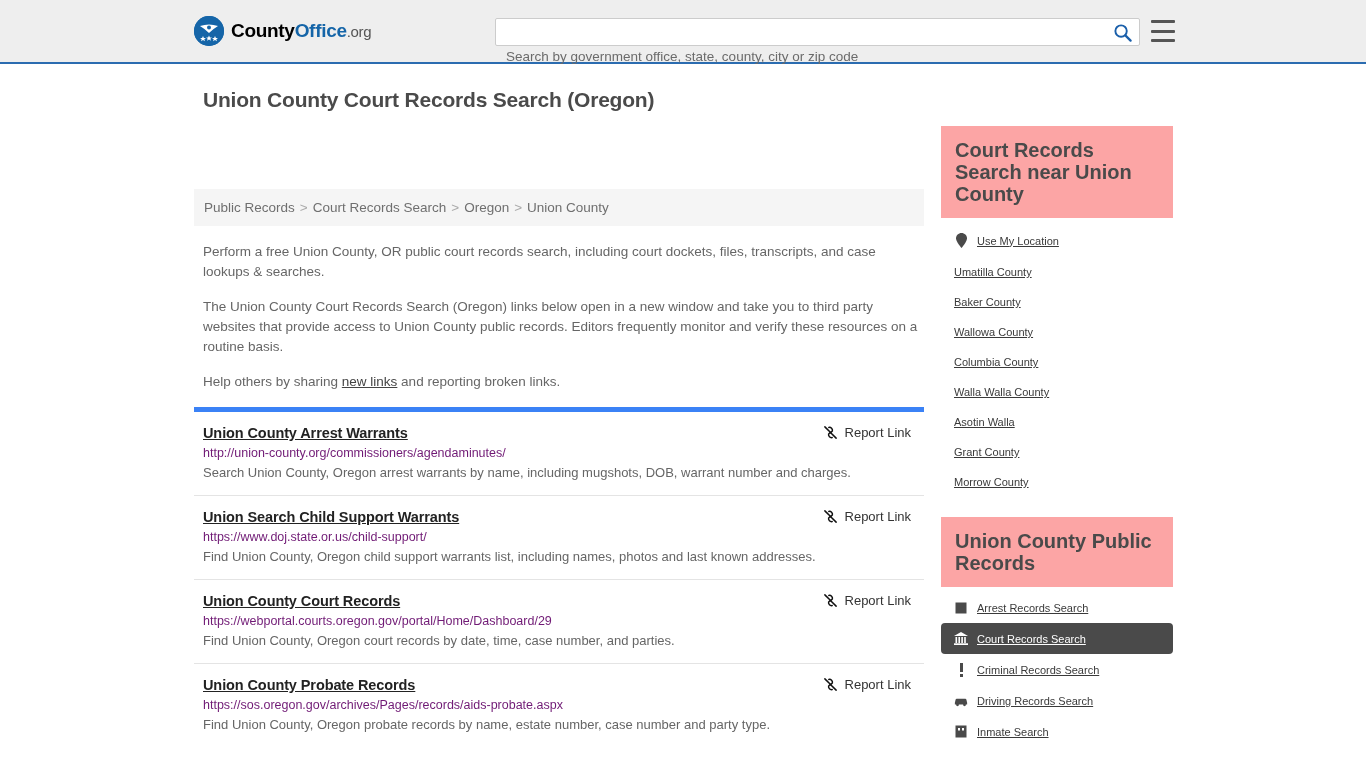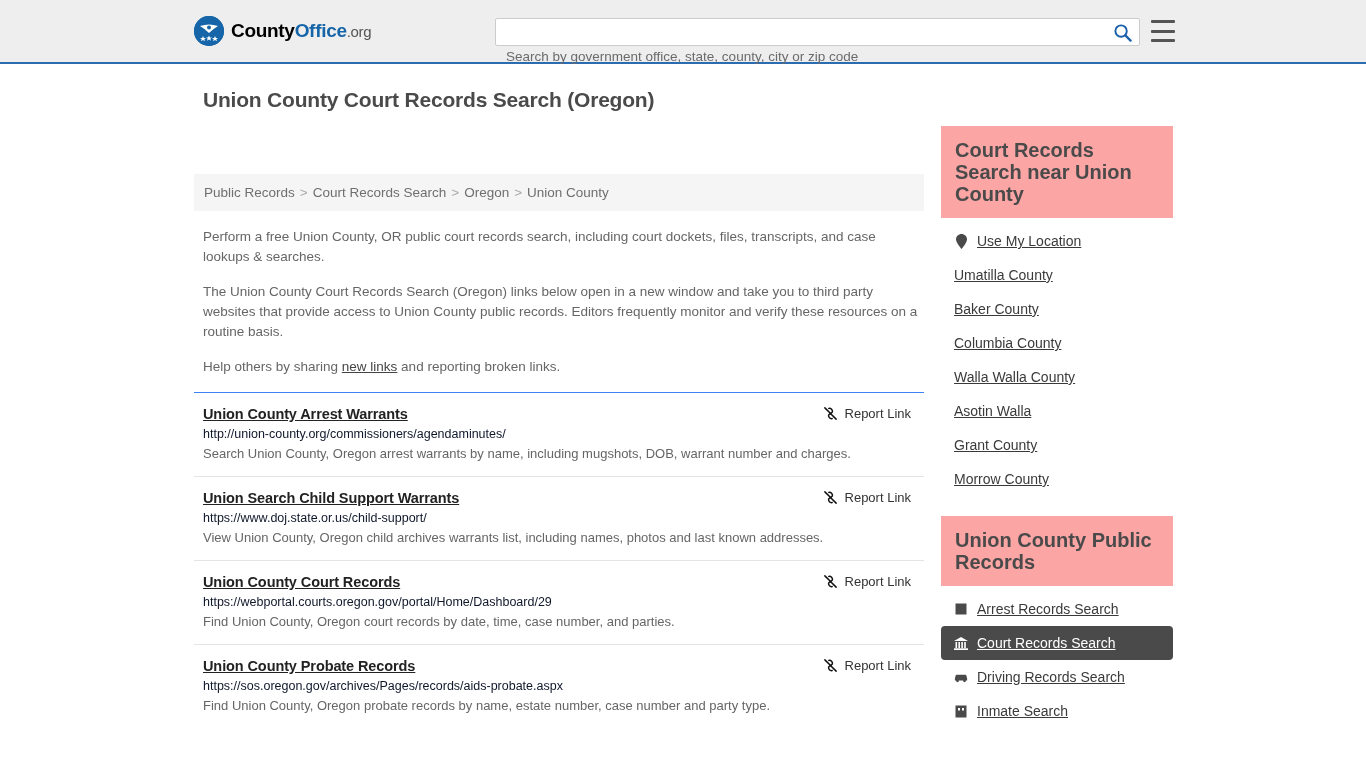--- a/index.html
+++ b/index.html
@@ -138,21 +138,21 @@
     color: #444444;
     text-decoration: underline;
   }
 
   
   .results { margin-top: 9px; }
   .result {
     border-top: 1px solid #e4e4e4;
     padding: 13px 0 12px 9px;
   }
-  .result:first-child { border-top: 1px solid #3b82f6; }
+  .result:first-child { border-top: 5px solid #3b82f6; }
   .result-head {
     display: flex;
     justify-content: space-between;
     align-items: flex-start;
   }
   .result-title {
     font-size: 14.5px;
     font-weight: bold;
     color: #222222;
     text-decoration: underline;
@@ -164,21 +164,21 @@
     gap: 7px;
     font-size: 13px;
     color: #333333;
     white-space: nowrap;
     margin-right: 13px;
     cursor: pointer;
   }
   .result-url {
     display: block;
     font-size: 12.5px;
-    color: #0f172a;
+    color: #701a75;
     margin-top: 5px;
     text-decoration: none;
   }
   .result-desc {
     font-size: 13px;
     line-height: 21px;
     color: #666666;
     margin-top: 2px;
     max-width: 715px;
   }
@@ -197,21 +197,21 @@
     display: flex;
     align-items: center;
     gap: 9px;
     padding: 9px 13px;
     font-size: 13px;
     border-radius: 4px;
   }
   .side-item a {
     color: #3a3a3a;
     text-decoration: underline;
-    font-size: 14px;
+    font-size: 11px;
   }
   .side-item.active {
     background: #4a4a4a;
   }
   .side-item.active a { color: #ffffff; }
   .side-icon {
     width: 14px;
     flex: none;
     display: flex;
     align-items: center;
@@ -299,21 +299,21 @@
             <div class="report-link">
               <svg width="15" height="15" viewBox="0 0 16 16" aria-hidden="true">
                 <path d="M2 2 L7 7 M9 9 L14 14" stroke="#111" stroke-width="1.6" fill="none" stroke-linecap="round"></path>
                 <path d="M6.2 2.6 A3.2 3.2 0 0 1 10 6.4 L8 8.4" stroke="#111" stroke-width="1.6" fill="none" stroke-linecap="round"></path>
                 <path d="M9.8 13.4 A3.2 3.2 0 0 1 6 9.6 L8 7.6" stroke="#111" stroke-width="1.6" fill="none" stroke-linecap="round"></path>
               </svg>
               <span>Report Link</span>
             </div>
           </div>
           <a class="result-url" href="#">https://www.doj.state.or.us/child-support/</a>
-          <div class="result-desc">View Union County, Oregon child archives warrants list, including names, photos and last known addresses.</div>
+          <div class="result-desc">Find Union County, Oregon child support warrants list, including names, photos and last known addresses.</div>
         </div>
 
         <div class="result">
           <div class="result-head">
             <a class="result-title" href="#">Union County Court Records</a>
             <div class="report-link">
               <svg width="15" height="15" viewBox="0 0 16 16" aria-hidden="true">
                 <path d="M2 2 L7 7 M9 9 L14 14" stroke="#111" stroke-width="1.6" fill="none" stroke-linecap="round"></path>
                 <path d="M6.2 2.6 A3.2 3.2 0 0 1 10 6.4 L8 8.4" stroke="#111" stroke-width="1.6" fill="none" stroke-linecap="round"></path>
                 <path d="M9.8 13.4 A3.2 3.2 0 0 1 6 9.6 L8 7.6" stroke="#111" stroke-width="1.6" fill="none" stroke-linecap="round"></path>
@@ -359,20 +359,23 @@
             <a href="#">Use My Location</a>
           </div>
 
           <div class="side-item">
             <a href="#">Umatilla County</a>
           </div>
           <div class="side-item">
             <a href="#">Baker County</a>
           </div>
           <div class="side-item">
+            <a href="#">Wallowa County</a>
+          </div>
+          <div class="side-item">
             <a href="#">Columbia County</a>
           </div>
           <div class="side-item">
             <a href="#">Walla Walla County</a>
           </div>
           <div class="side-item">
             <a href="#">Asotin Walla</a>
           </div>
           <div class="side-item">
             <a href="#">Grant County</a>
@@ -403,20 +406,29 @@
                 <rect x="1.5" y="5" width="1.6" height="6" fill="#ffffff"></rect>
                 <rect x="4.4" y="5" width="1.6" height="6" fill="#ffffff"></rect>
                 <rect x="7.3" y="5" width="1.6" height="6" fill="#ffffff"></rect>
                 <rect x="10.2" y="5" width="1.6" height="6" fill="#ffffff"></rect>
                 <rect x="0" y="11.3" width="14" height="1.7" fill="#ffffff"></rect>
               </svg>
             </span>
             <a href="#">Court Records Search</a>
           </div>
 
+          <div class="side-item">
+            <span class="side-icon">
+              <svg width="5" height="14" viewBox="0 0 5 14" aria-hidden="true">
+                <rect x="1" y="0" width="3" height="9" fill="#4a4a4a"></rect>
+                <rect x="1" y="11" width="3" height="3" fill="#4a4a4a"></rect>
+              </svg>
+            </span>
+            <a href="#">Criminal Records Search</a>
+          </div>
 
           <div class="side-item">
             <span class="side-icon">
               <svg width="16" height="11" viewBox="0 0 16 11" aria-hidden="true">
                 <path d="M1 7 L1.8 3.6 Q2 2.4 3.2 2.4 L12.8 2.4 Q14 2.4 14.2 3.6 L15 7 L15 9 L1 9 Z" fill="#4a4a4a"></path>
                 <circle cx="4" cy="9.2" r="1.6" fill="#4a4a4a"></circle>
                 <circle cx="12" cy="9.2" r="1.6" fill="#4a4a4a"></circle>
               </svg>
             </span>
             <a href="#">Driving Records Search</a>

